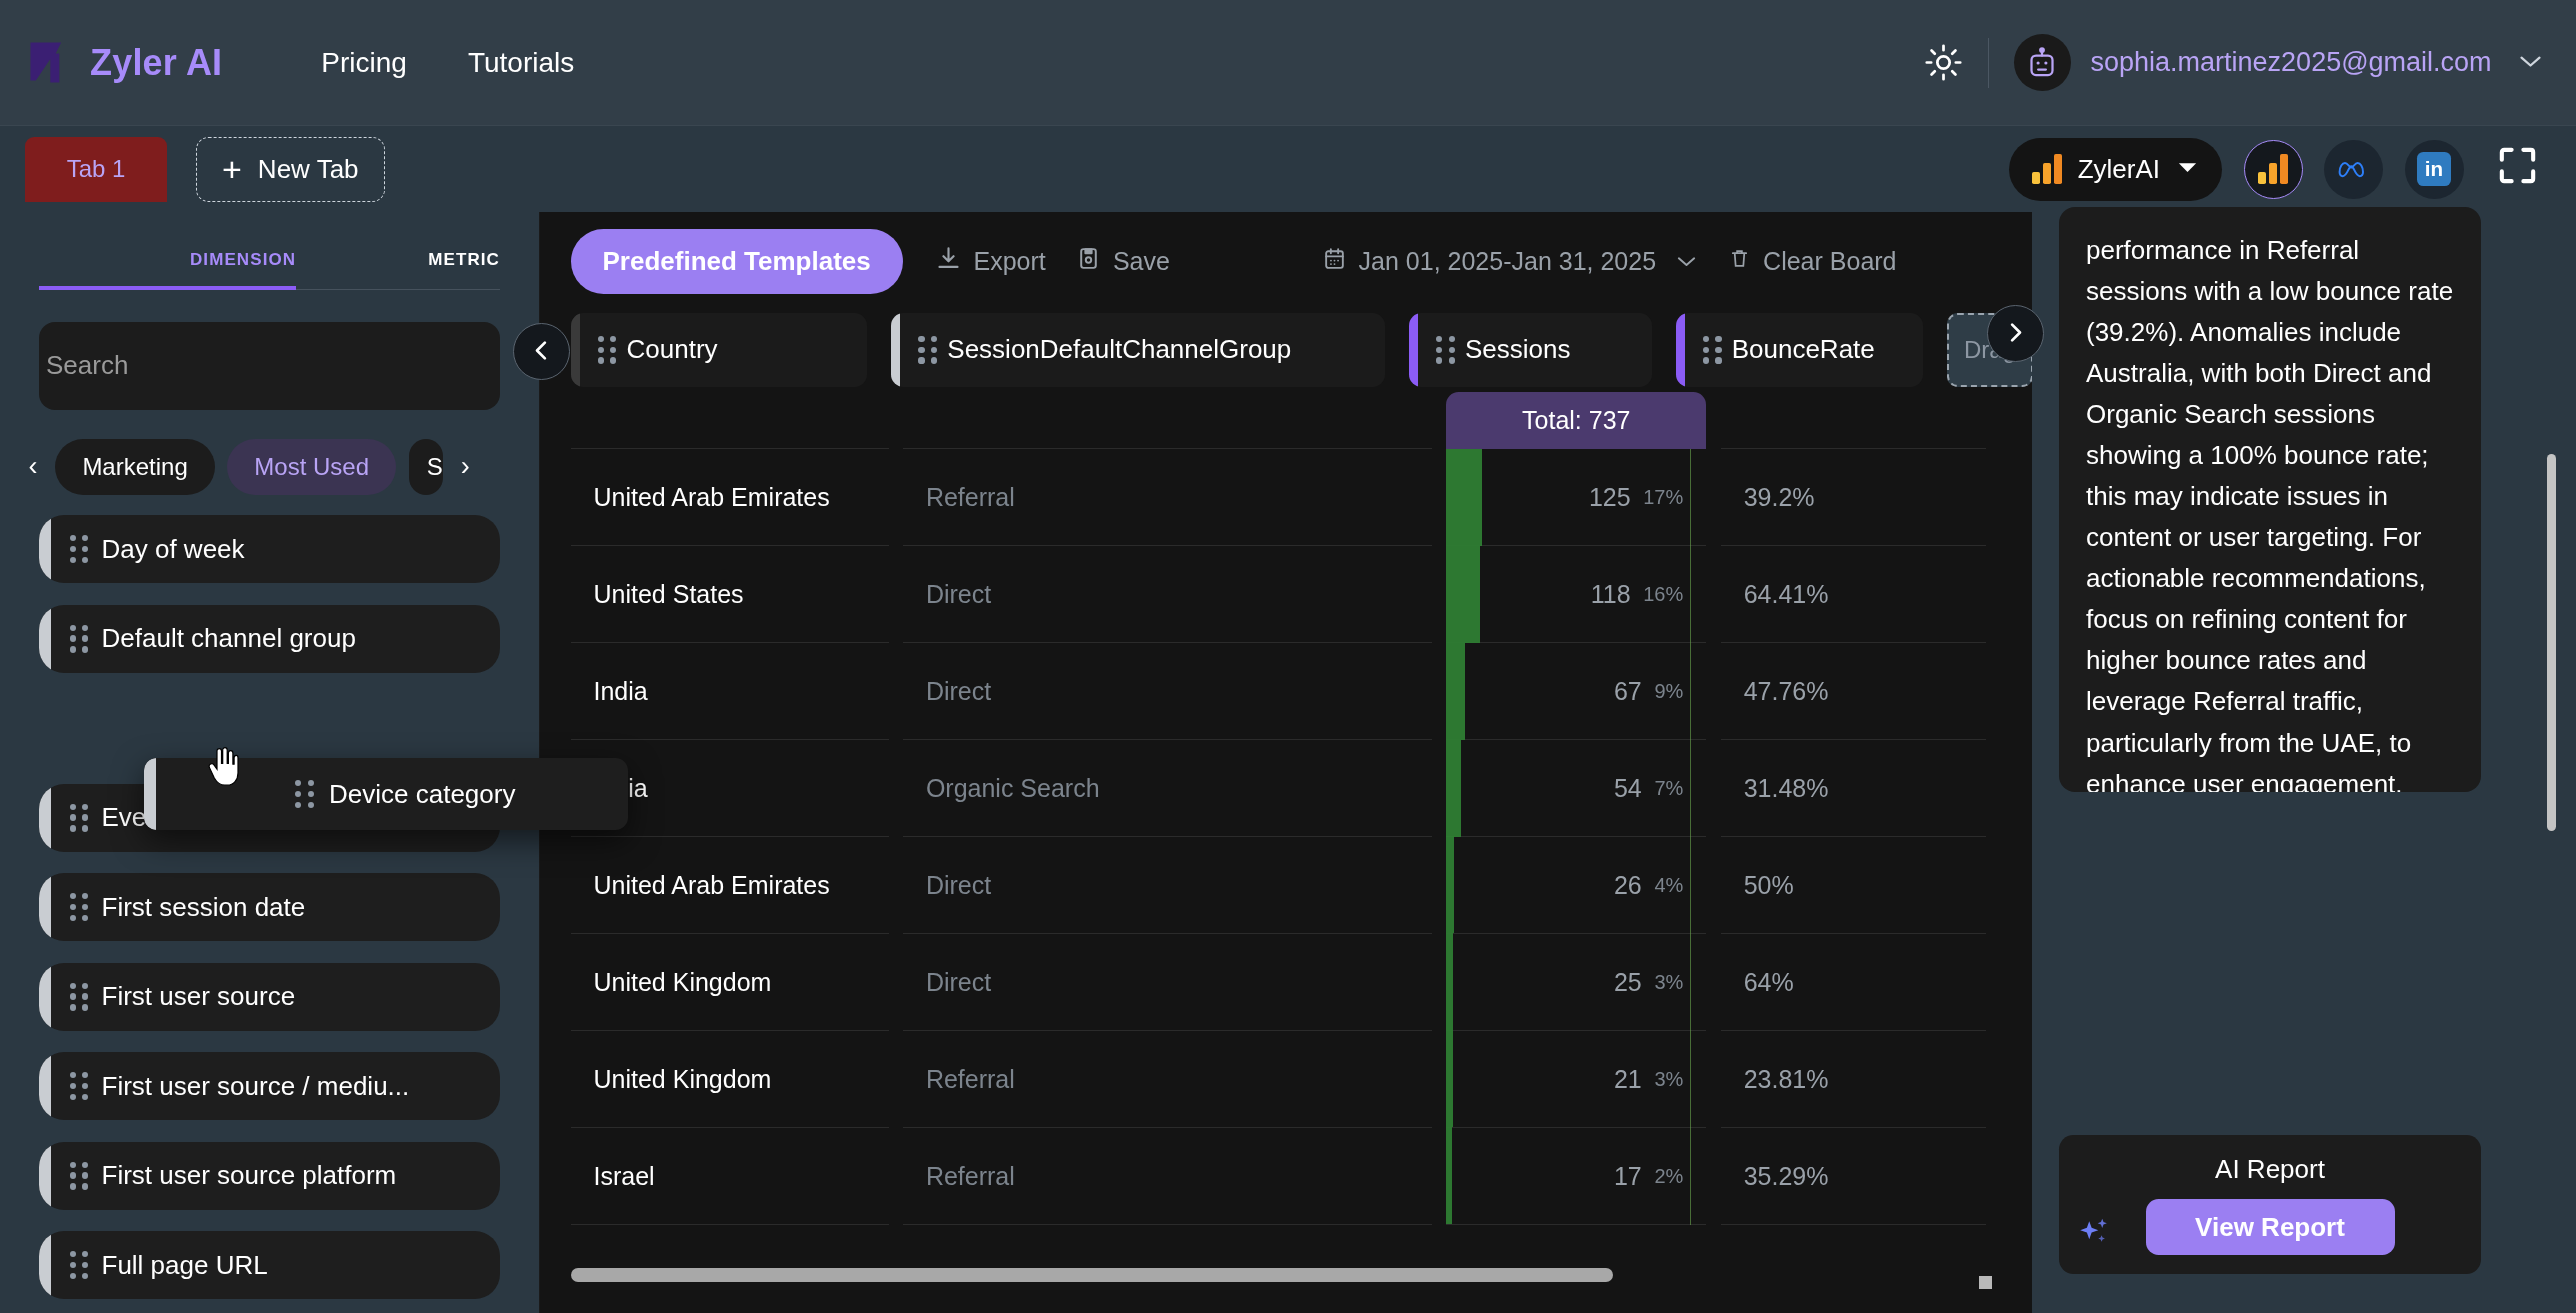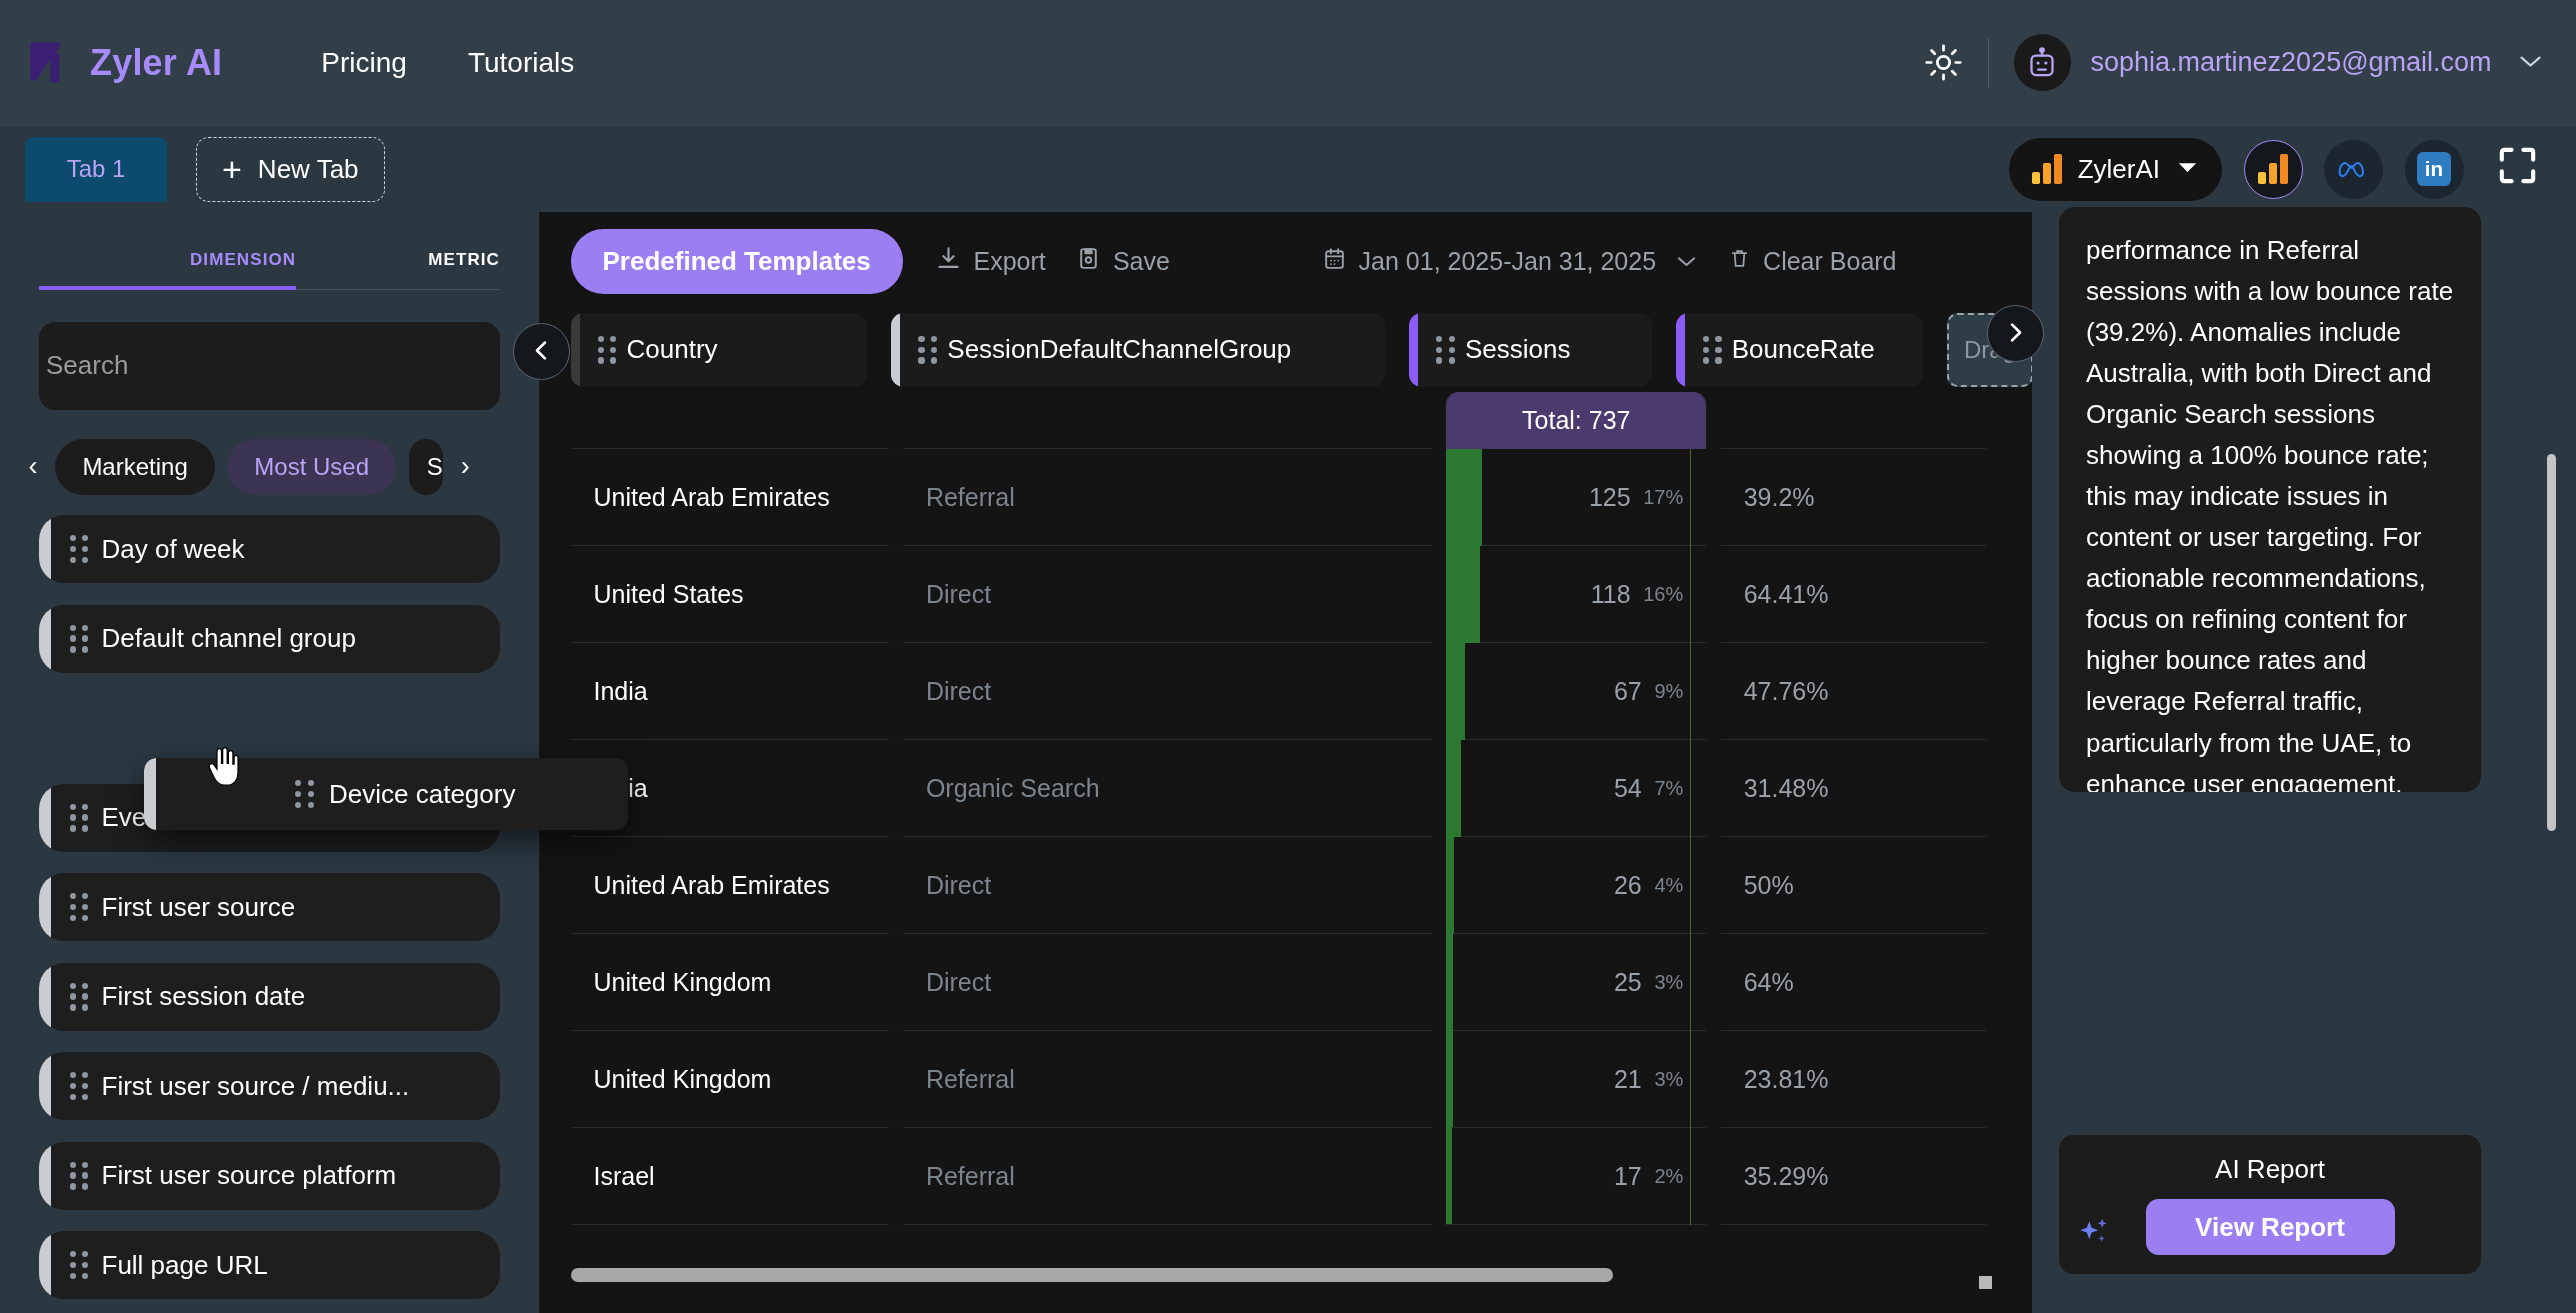--- a/index.html
+++ b/index.html
@@ -41,21 +41,21 @@
   }
   .account-email { font-size: 27px; color: #b9a4f5; }
   .caret { color: #cfd6de; font-size: 23px; margin-left: 5.4px; }
 
   
   .tabbar {
     position: absolute; left: 0; top: 126px; width: 2576px; height: 86px;
     background: #2b3842; display: flex; align-items: center;
   }
   .tab-pill {
-    margin-left: 25px; background: #0c4a6e; border-radius: 9px 9px 0 0;
+    margin-left: 25px; background: #7f1d1d; border-radius: 9px 9px 0 0;
     width: 142px; height: 65px; display: flex; align-items: center; justify-content: center;
     color: #b9a4f5; font-size: 24px; cursor: pointer;
   }
   .new-tab {
     margin-left: 29px; border: 1.8px dashed #cfd6de; border-radius: 12.6px;
     height: 65px; padding: 0 25px; display: flex; align-items: center; gap: 16px;
     color: #fff; font-size: 26px; cursor: pointer;
   }
   .plus-glyph { font-size: 34px; line-height: 1; font-weight: 300; }
 
@@ -423,32 +423,32 @@
     </div>
     <div class="dim-item">
       <span class="grip">
           <i></i>
           <i></i>
           <i></i>
           <i></i>
           <i></i>
           <i></i>
         </span>
-      <span class="dim-label">First user source</span>
+      <span class="dim-label">First session date</span>
     </div>
     <div class="dim-item">
       <span class="grip">
           <i></i>
           <i></i>
           <i></i>
           <i></i>
           <i></i>
           <i></i>
         </span>
-      <span class="dim-label">First session date</span>
+      <span class="dim-label">First user source</span>
     </div>
     <div class="dim-item">
       <span class="grip">
           <i></i>
           <i></i>
           <i></i>
           <i></i>
           <i></i>
           <i></i>
         </span>

